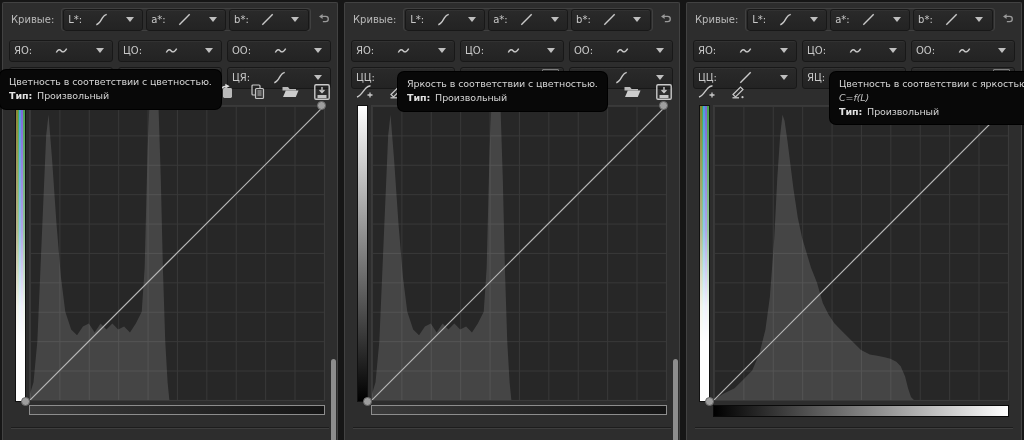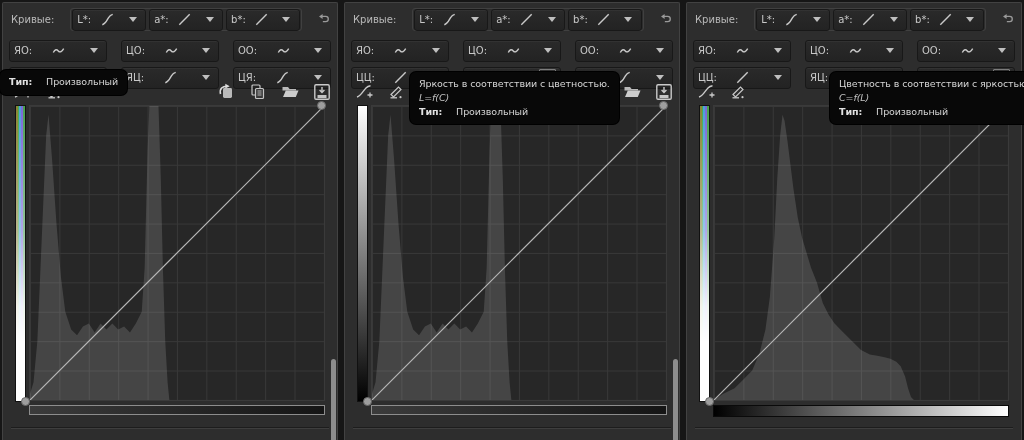--- a/index.html
+++ b/index.html
@@ -11,21 +11,21 @@
   }
   
   .panel{
     position:absolute;top:2px;width:336px;height:438px;
     background:#2d2d2d;border:1px solid #424242;border-bottom:none;
     box-sizing:border-box;border-radius:2px 2px 0 0;
   }
   .p0{left:2px}.p1{left:344px}.p2{left:686px}
 
   
-  .row{position:absolute;left:6px;right:6px;height:23px;display:flex;align-items:center;gap:14px}
+  .row{position:absolute;left:6px;right:6px;height:23px;display:flex;align-items:center;gap:5px}
   .r1{top:5px}.r2{top:36px}.r3{top:63px}
   .rlabel{color:#b9b9b9;font-size:10px;white-space:nowrap;padding:0 2px}
   .group{flex:1;display:flex;gap:3px;border:1px solid #404040;border-radius:3px;padding:1px;height:23px;box-sizing:border-box;align-items:center}
   .dd{
     flex:1;display:flex;align-items:center;height:21px;box-sizing:border-box;
     background:linear-gradient(#2a2a2a,#232323);
     border:1px solid #181818;border-radius:3px;padding:0 4px;gap:2px;
     box-shadow:inset 0 1px 0 rgba(255,255,255,.04);
     cursor:pointer;min-width:0;
   }
@@ -72,23 +72,23 @@
   .scrollthumb{position:absolute;right:1px;top:356px;width:5px;height:84px;background:#8d8d8d;border-radius:3px}
 
   
   .tooltip{
     position:absolute;z-index:50;background:#080808;border-radius:6px;
     padding:5px 9px 6px 9px;color:#d6d6d6;font-size:9.5px;line-height:1.45;
     letter-spacing:-.1px;white-space:nowrap;box-shadow:0 0 0 1px #000;
   }
   .tt-formula{font-style:italic;color:#c2c2c2}
   .tt-type b{color:#e2e2e2}
-  .tt-type span{margin-left:14px}
+  .tt-type span{margin-left:5px}
   .tt0{left:0;top:70px}
-  .tt1{left:410px;top:72px}
+  .tt1{left:398px;top:72px}
   .tt2{left:830px;top:72px}
 </style>
 </head>
 <body>
 
 <div class="panel p0">
   <div class="row r1">
     <span class="rlabel">Кривые:</span>
     <div class="group">
       <div class="dd">
@@ -606,24 +606,24 @@
     </svg>
   </div>
   <div class="handle h-bl"></div>
   <div class="handle h-tr"></div>
   <div class="hbar" data-kind="luma"></div>
   <div class="groove"></div>
 
 </div>
 
 <div class="tooltip tt0">
+  <div class="tt-title">Цветность в соответствии с цветностью.</div>
   <div class="tt-type"><b>Тип:</b><span>Произвольный</span></div>
 </div>
 <div class="tooltip tt1">
   <div class="tt-title">Яркость в соответствии с цветностью.</div>
-  <div class="tt-formula">L=f(C)</div>
   <div class="tt-type"><b>Тип:</b><span>Произвольный</span></div>
 </div>
 <div class="tooltip tt2">
   <div class="tt-title">Цветность в соответствии с яркостью.</div>
   <div class="tt-formula">C=f(L)</div>
   <div class="tt-type"><b>Тип:</b><span>Произвольный</span></div>
 </div>
 
 </body></html>

